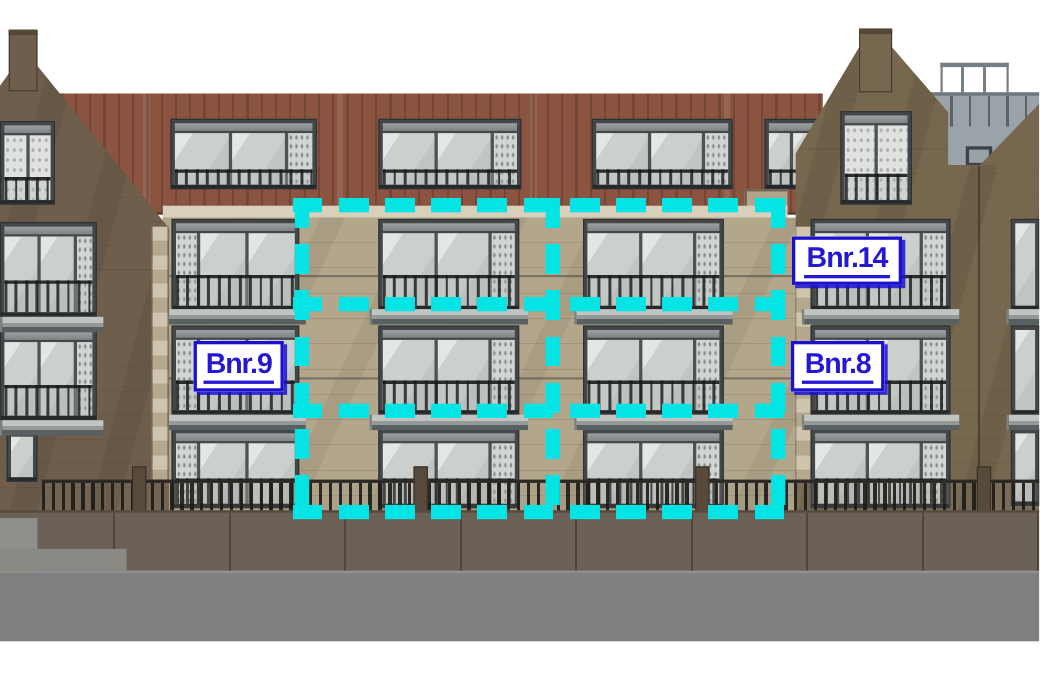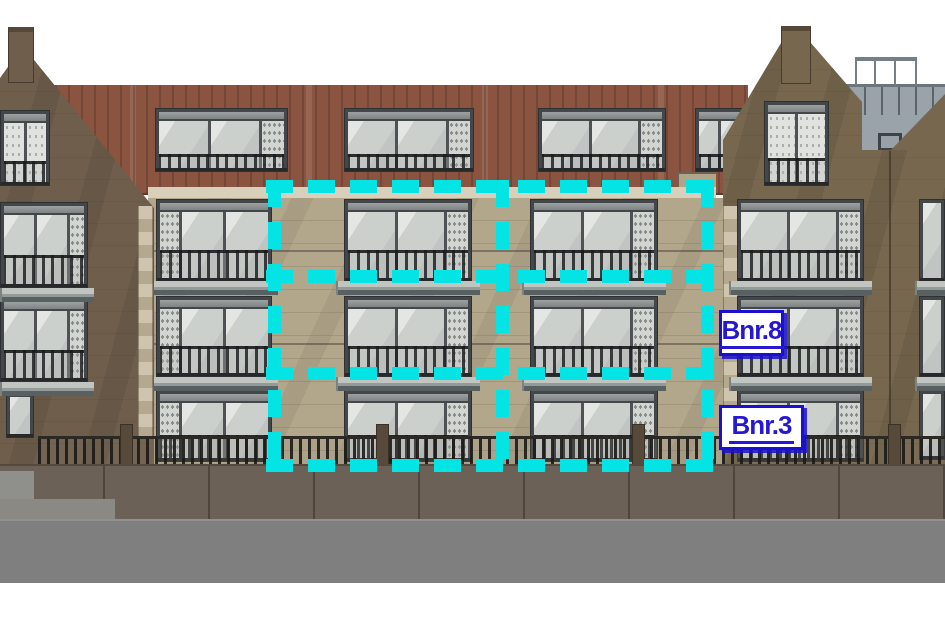--- a/index.html
+++ b/index.html
@@ -345,19 +345,22 @@
 
     <div class="hline" style="left:266px;top:180px;width:449px"></div>
     <div class="hline" style="left:266px;top:270px;width:449px"></div>
     <div class="hline" style="left:266px;top:367px;width:449px"></div>
     <div class="hline" style="left:266px;top:459px;width:449px"></div>
     <div class="vline" style="left:268px;top:180px;height:292px"></div>
     <div class="vline" style="left:496px;top:180px;height:292px"></div>
     <div class="vline" style="left:701px;top:180px;height:292px"></div>
   </div>
 
-  <div class="lbl" style="left:719px;top:310px;width:65px;height:46px">
+  <div class="lbl" style="left:720px;top:215px;width:100px;height:44px">
+      <span>Bnr.14</span>
+    </div>
+  <div class="lbl" style="left:176px;top:310px;width:82px;height:46px">
+      <span>Bnr.9</span>
+    </div>
+  <div class="lbl" style="left:719px;top:310px;width:85px;height:46px">
       <span>Bnr.8</span>
     </div>
-  <div class="lbl" style="left:719px;top:405px;width:85px;height:45px">
-      <span>Bnr.3</span>
-    </div>
 </div>
 
 </body></html>

